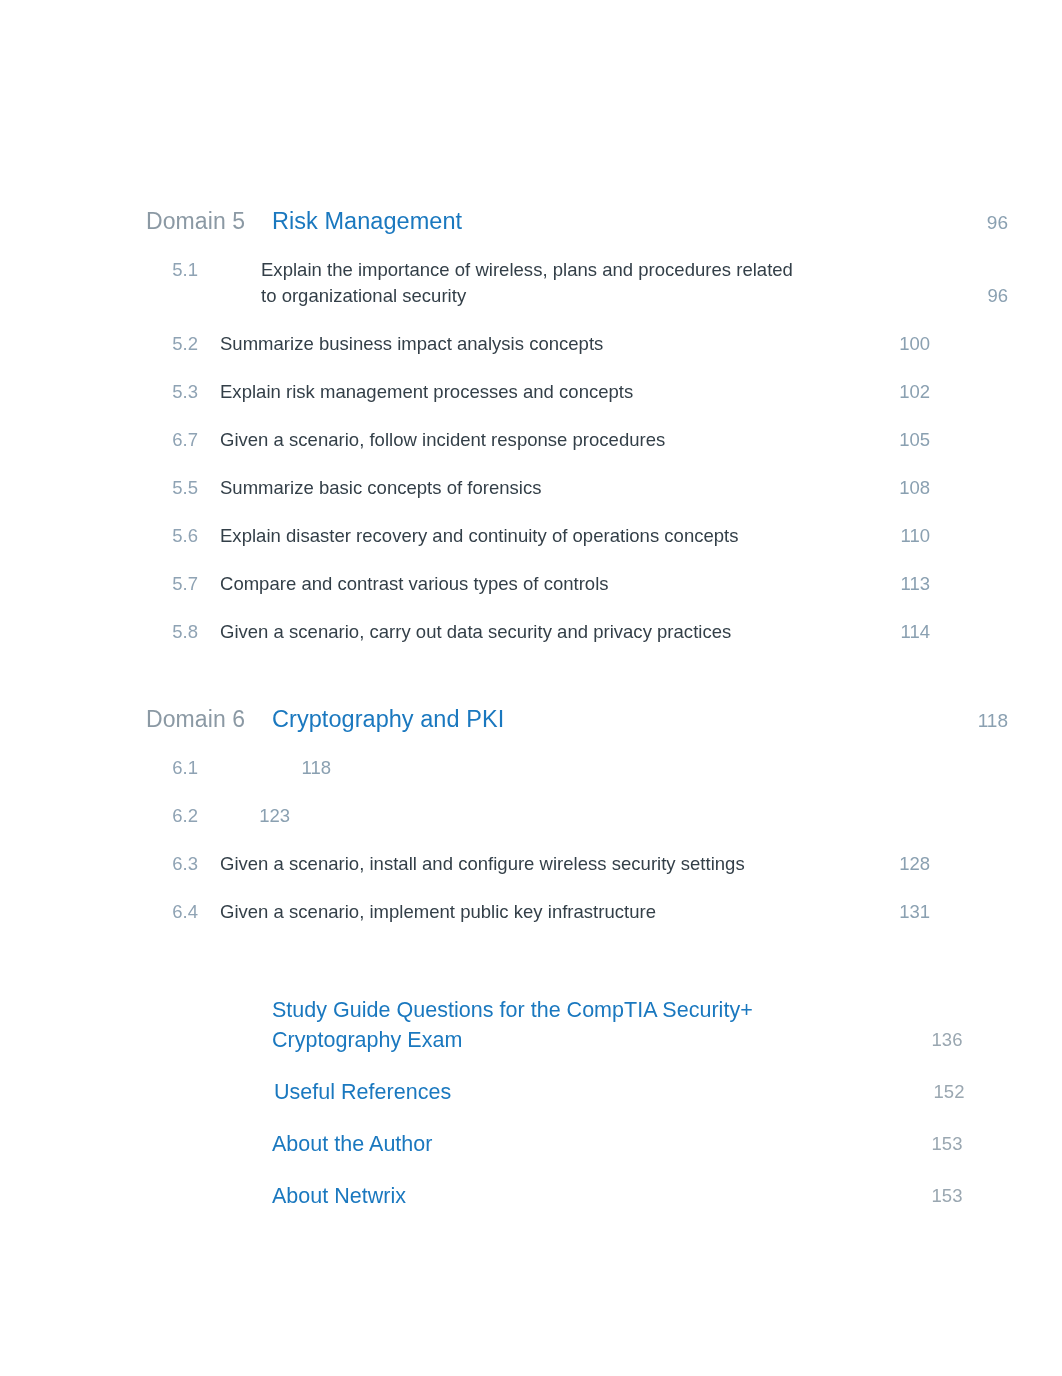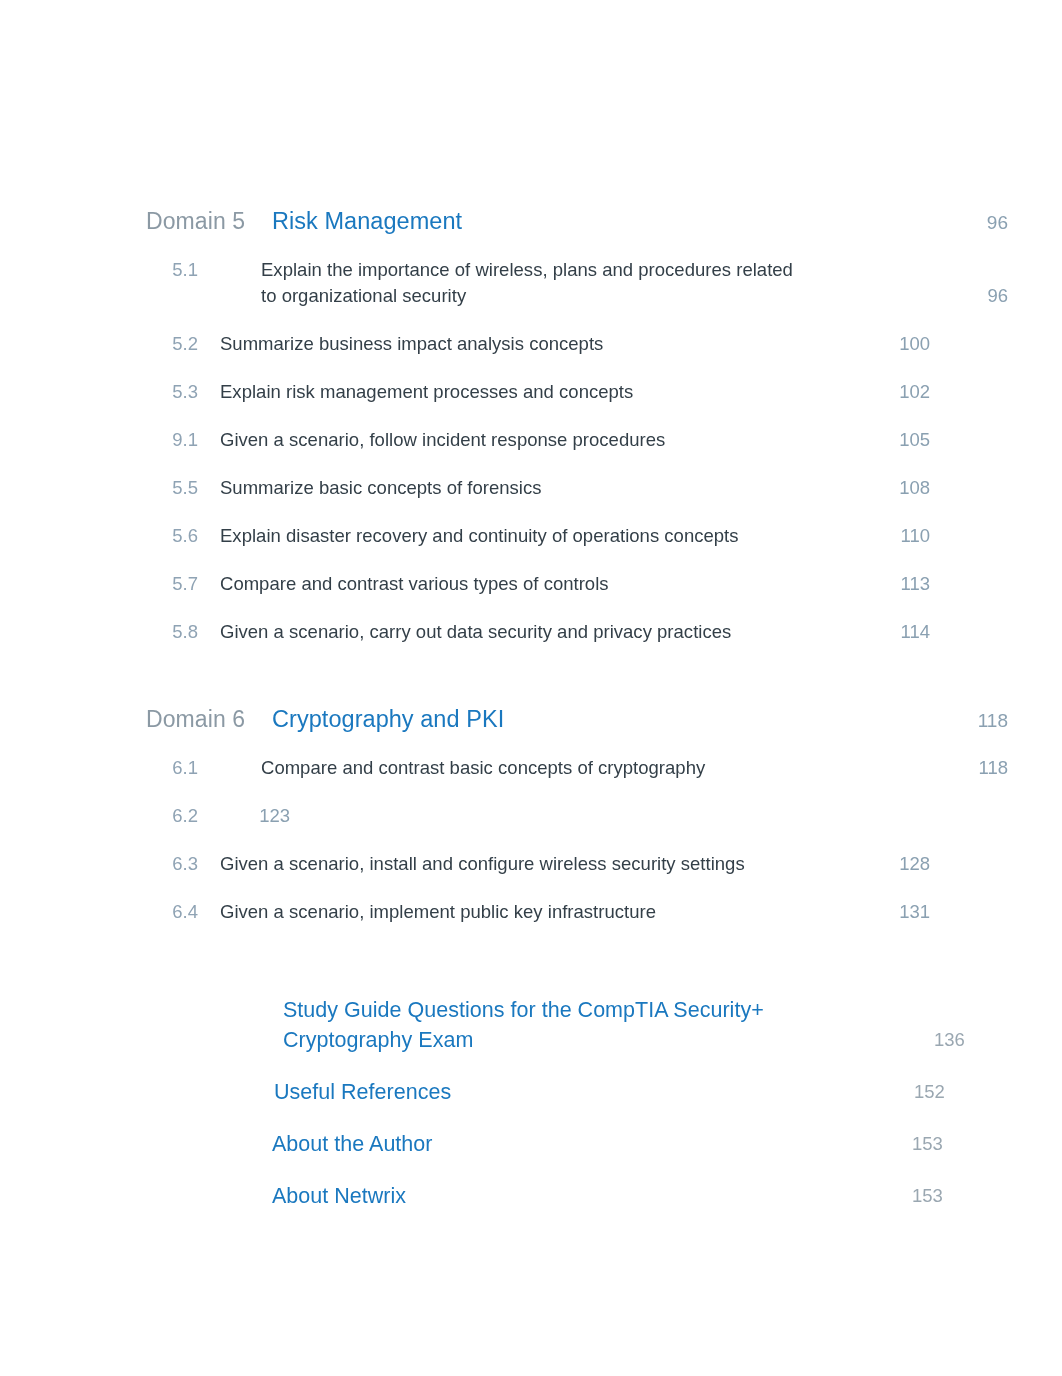--- a/index.html
+++ b/index.html
@@ -102,39 +102,39 @@
 
   
   .extras { margin-top: 70px; }
 
   .extra-row {
     display: flex;
     align-items: flex-end;
     width: 100%;
     margin-top: 22px;
   }
-  .extra-row.first { margin-top: 0; gap: 11px; }
+  .extra-row.first { margin-top: 0; }
 
   .extra-spacer {
     flex: 0 0 126px;
     width: 126px;
   }
   .extra-title {
     flex: 1 1 auto;
     font-size: 21.5px;
     color: #1a78bf;
     line-height: 30px;
     letter-spacing: 0.02px;
     max-width: 640px;
   }
   .extra-title .l2 { display: block; }
   .extra-title.indented { padding-left: 2px; }
   .extra-page {
     flex: 0 0 70px;
-    text-align: left;
+    text-align: center;
     font-size: 18.5px;
     color: #9aa7b1;
     line-height: 30px;
   }
 </style>
 </head>
 <body>
 
 <div class="page">
   <div class="toc">
@@ -161,21 +161,21 @@
         <div class="entry-page">100</div>
       </div>
 
       <div class="entry-row">
         <div class="entry-num">5.3</div>
         <div class="entry-text">Explain risk management processes and concepts</div>
         <div class="entry-page">102</div>
       </div>
 
       <div class="entry-row">
-        <div class="entry-num">9.1</div>
+        <div class="entry-num">6.7</div>
         <div class="entry-text">Given a scenario, follow incident response procedures</div>
         <div class="entry-page">105</div>
       </div>
 
       <div class="entry-row">
         <div class="entry-num">5.5</div>
         <div class="entry-text">Summarize basic concepts of forensics</div>
         <div class="entry-page">108</div>
       </div>
 
@@ -200,21 +200,20 @@
 
     <div class="domain-block">
       <div class="domain-row">
         <div class="domain-label">Domain 6</div>
         <div class="domain-title">Cryptography and PKI</div>
         <div class="domain-page">118</div>
       </div>
 
       <div class="entry-row first">
         <div class="entry-num">6.1</div>
-        <div class="entry-text">Compare and contrast basic concepts of cryptography</div>
         <div class="entry-page">118</div>
       </div>
 
       <div class="entry-row">
         <div class="entry-num">6.2</div>
         <div class="entry-page">123</div>
       </div>
 
       <div class="entry-row">
         <div class="entry-num">6.3</div>

